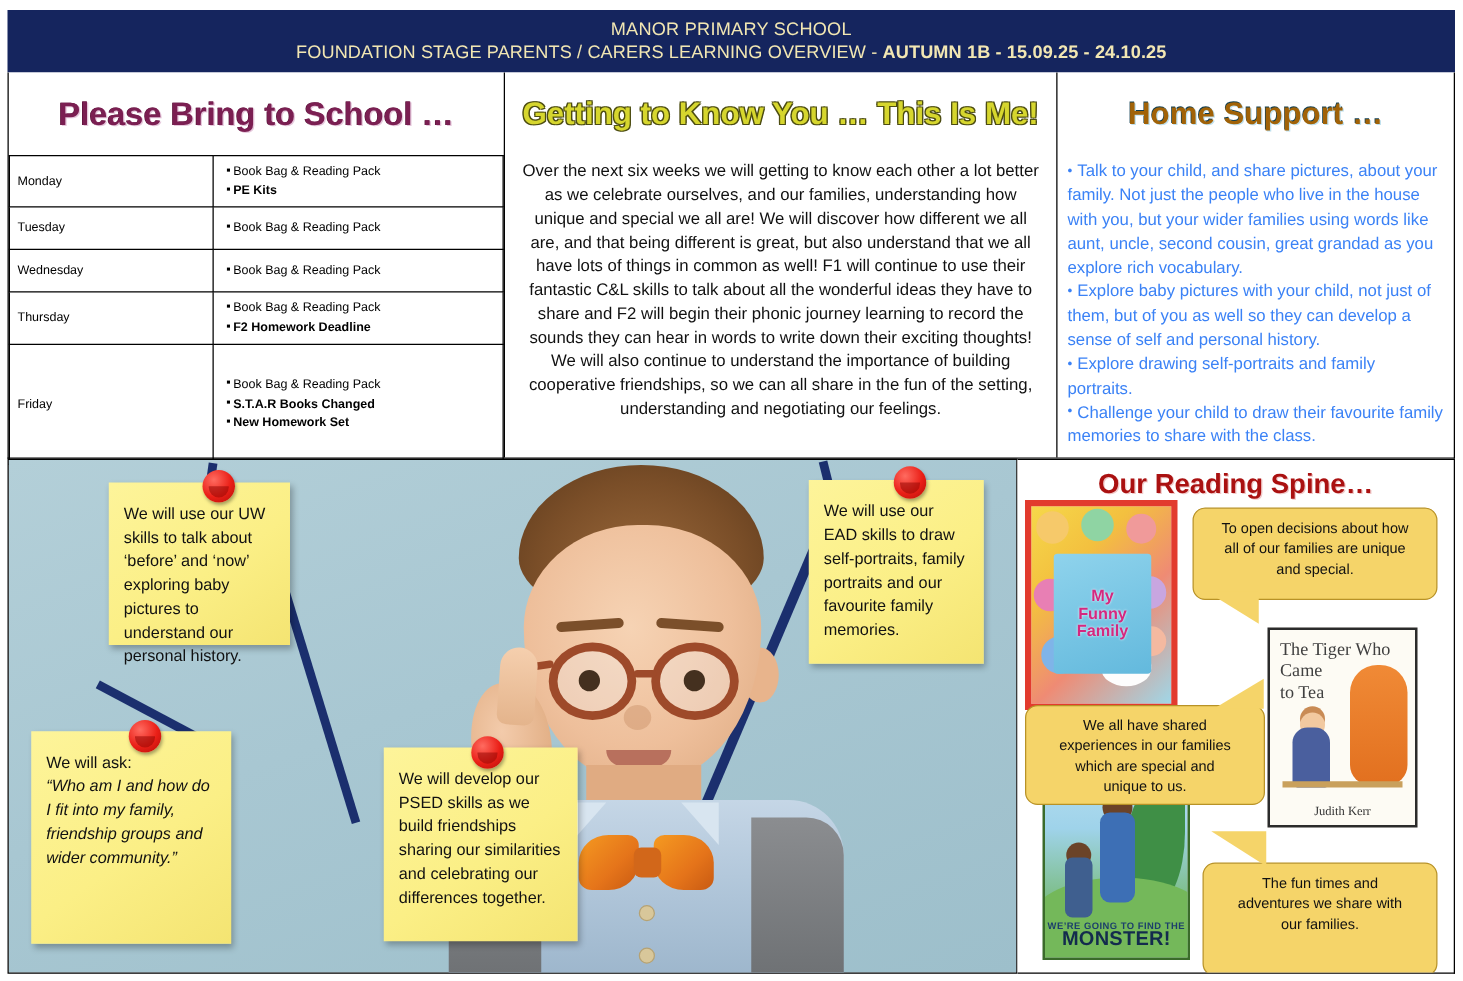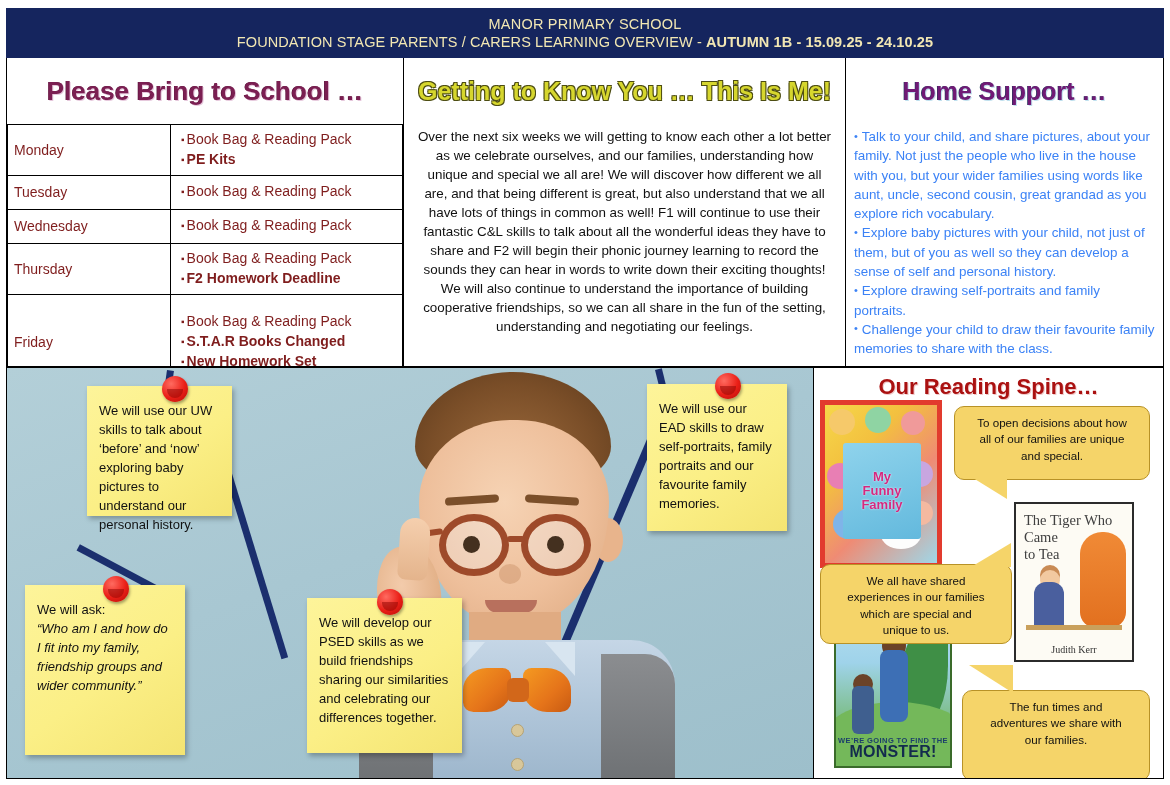--- a/index.html
+++ b/index.html
@@ -56,29 +56,29 @@
   }
   .t-know {
     font-size: 25px; font-weight: bold;
     color: #d6d62e;
     text-shadow:
       -1px -1px 0 #4d4d12, 1px -1px 0 #4d4d12,
       -1px  1px 0 #4d4d12, 1px  1px 0 #4d4d12;
   }
   .t-home {
     font-size: 25px; font-weight: bold;
-    color: #701a75;
+    color: #a16207;
     text-shadow: 1px 1px 0 #bfe0ee, -0.5px -0.5px 0 #0d3d52;
   }
 
   
   table.schedule {
     width: 100%; border-collapse: collapse;
     table-layout: fixed;
-    font-size: 14px; color: #7f1d1d;
+    font-size: 10px; color: #000000;
   }
   table.schedule td {
     border: 1px solid #000;
     padding: 5px 6px;
     vertical-align: middle;
   }
   table.schedule td.day { width: 150px; }
   table.schedule td.items { padding-left: 10px; }
   .bullet-line { white-space: nowrap; line-height: 1.42; }
   .bullet-line::before {

